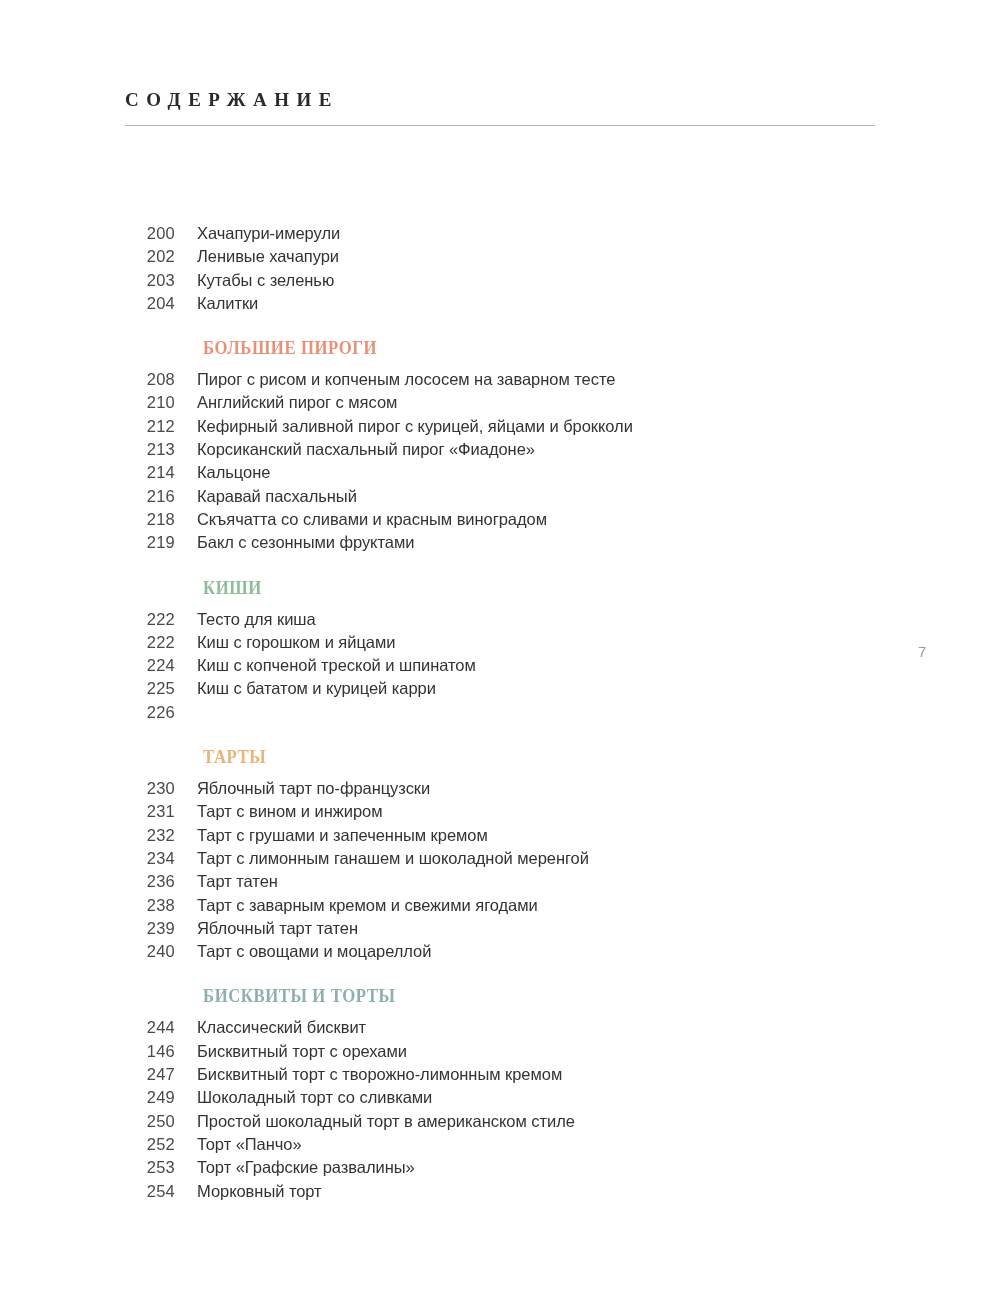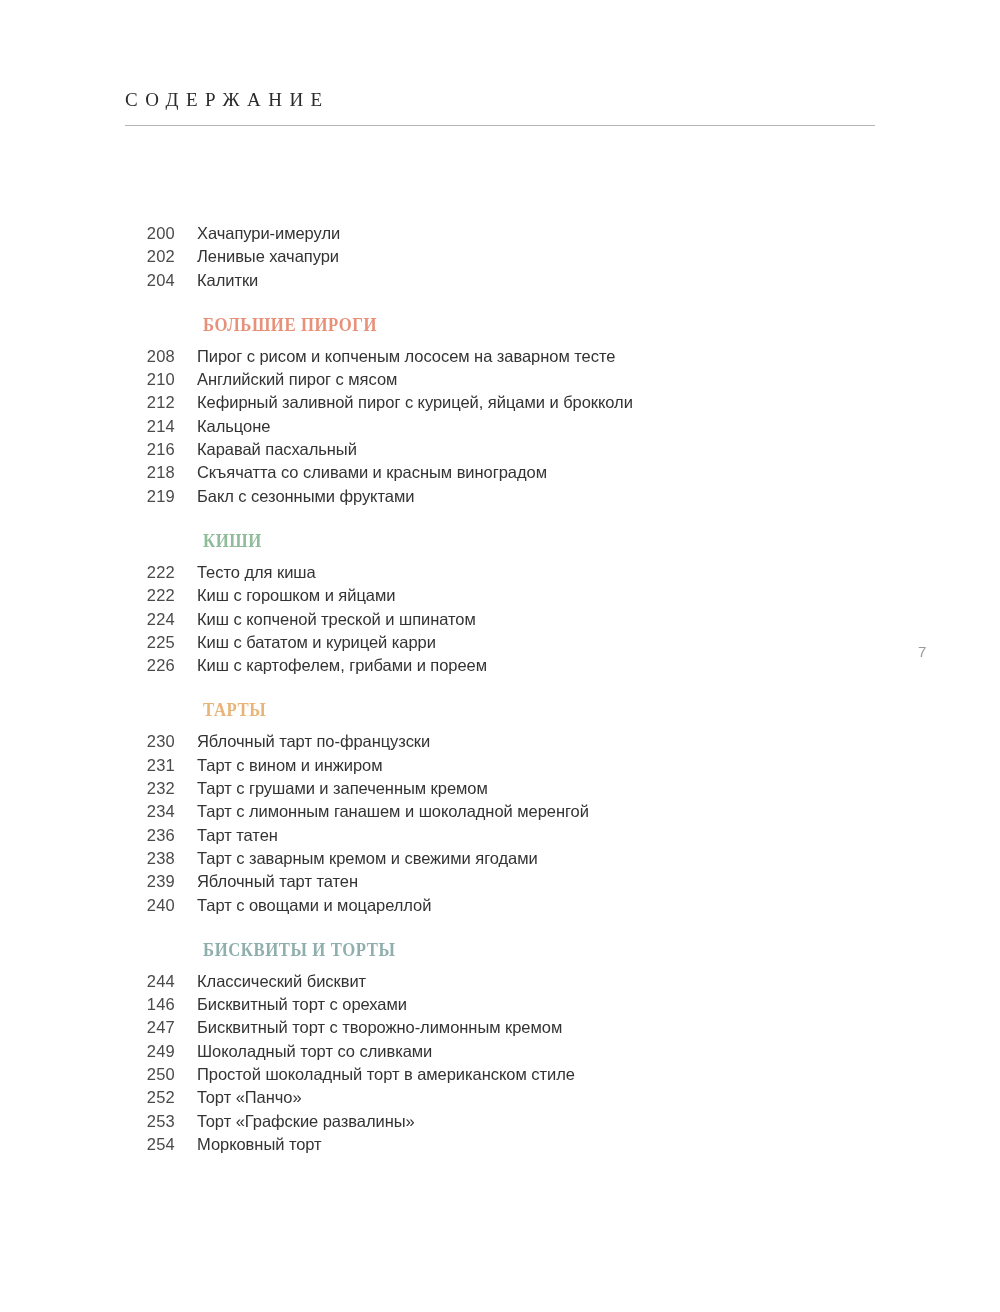--- a/index.html
+++ b/index.html
@@ -25,21 +25,21 @@
   
   .toc-header {
     position: absolute;
     left: 125px;
     top: 90px;
     width: 750px;
   }
   .toc-title {
     font-family: "Liberation Serif", "DejaVu Serif", serif;
     font-size: 19px;
-    font-weight: 400;
+    font-weight: 700;
     letter-spacing: 7.5px;
     color: #2b2b2b;
     white-space: nowrap;
     line-height: 1;
     margin: 0;
     padding: 0;
   }
   .toc-rule {
     margin-top: 16px;
     height: 1px;
@@ -119,39 +119,47 @@
   <div class="toc-body" id="toc-body">
       <div class="entry">
         <span class="num">200</span>
         <span class="label">Хачапури-имерули</span>
       </div>
       <div class="entry">
         <span class="num">202</span>
         <span class="label">Ленивые хачапури</span>
       </div>
       <div class="entry">
+        <span class="num">203</span>
+        <span class="label">Кутабы с зеленью</span>
+      </div>
+      <div class="entry">
         <span class="num">204</span>
         <span class="label">Калитки</span>
       </div>
       <div class="gap-before-head"></div>
       <div class="section-head" style="color: rgb(232, 145, 122);">БОЛЬШИЕ ПИРОГИ</div>
       <div class="gap-after-head"></div>
       <div class="entry">
         <span class="num">208</span>
         <span class="label">Пирог с рисом и копченым лососем на заварном тесте</span>
       </div>
       <div class="entry">
         <span class="num">210</span>
         <span class="label">Английский пирог с мясом</span>
       </div>
       <div class="entry">
         <span class="num">212</span>
         <span class="label">Кефирный заливной пирог с курицей, яйцами и брокколи</span>
       </div>
       <div class="entry">
+        <span class="num">213</span>
+        <span class="label">Корсиканский пасхальный пирог «Фиадоне»</span>
+      </div>
+      <div class="entry">
         <span class="num">214</span>
         <span class="label">Кальцоне</span>
       </div>
       <div class="entry">
         <span class="num">216</span>
         <span class="label">Каравай пасхальный</span>
       </div>
       <div class="entry">
         <span class="num">218</span>
         <span class="label">Скъячатта со сливами и красным виноградом</span>
@@ -174,21 +182,20 @@
       <div class="entry">
         <span class="num">224</span>
         <span class="label">Киш с копченой треской и шпинатом</span>
       </div>
       <div class="entry">
         <span class="num">225</span>
         <span class="label">Киш с бататом и курицей карри</span>
       </div>
       <div class="entry">
         <span class="num">226</span>
-        <span class="label">Киш с картофелем, грибами и пореем</span>
       </div>
       <div class="gap-before-head"></div>
       <div class="section-head" style="color: rgb(232, 180, 120);">ТАРТЫ</div>
       <div class="gap-after-head"></div>
       <div class="entry">
         <span class="num">230</span>
         <span class="label">Яблочный тарт по-французски</span>
       </div>
       <div class="entry">
         <span class="num">231</span>

